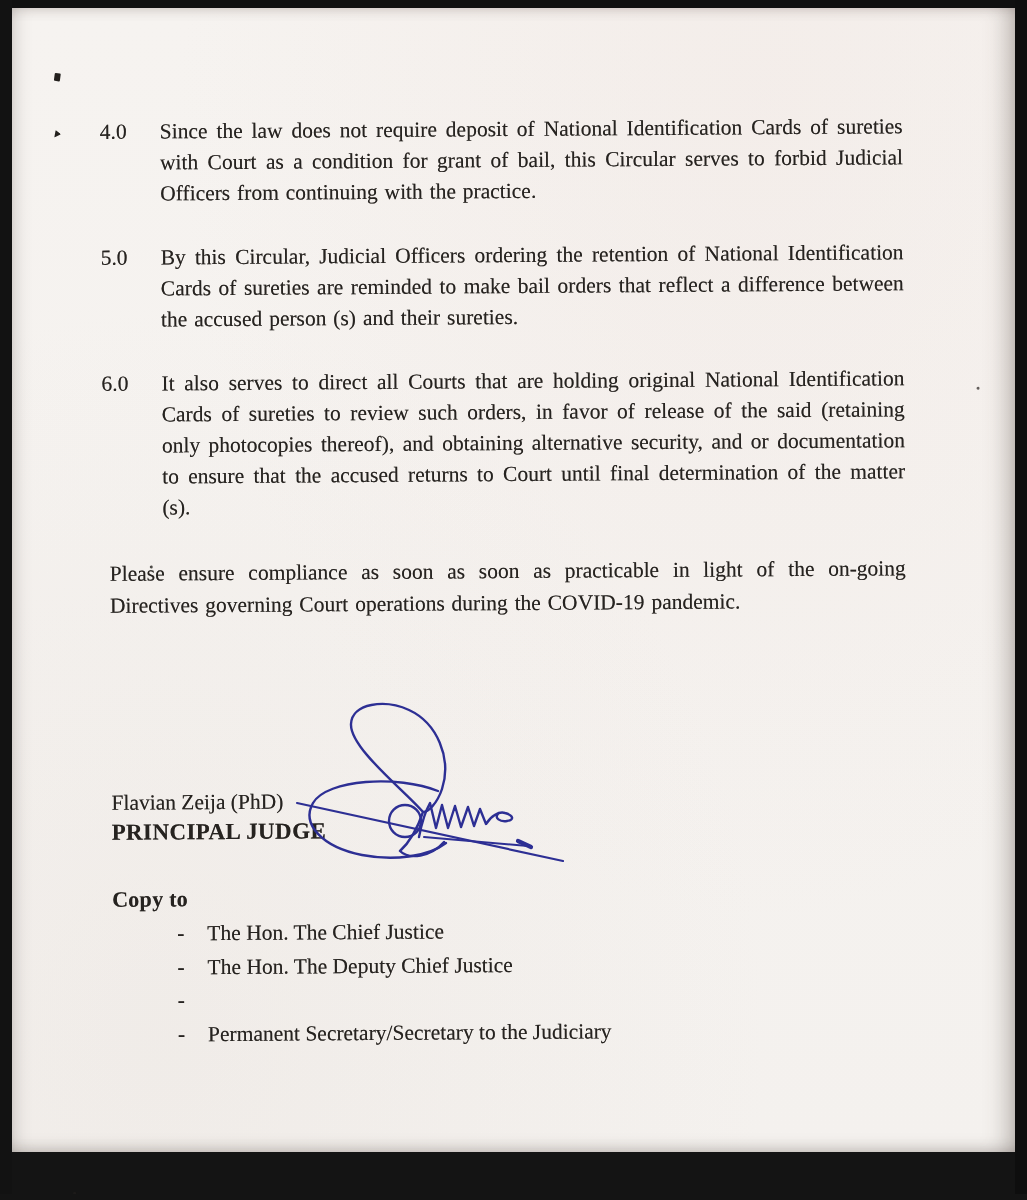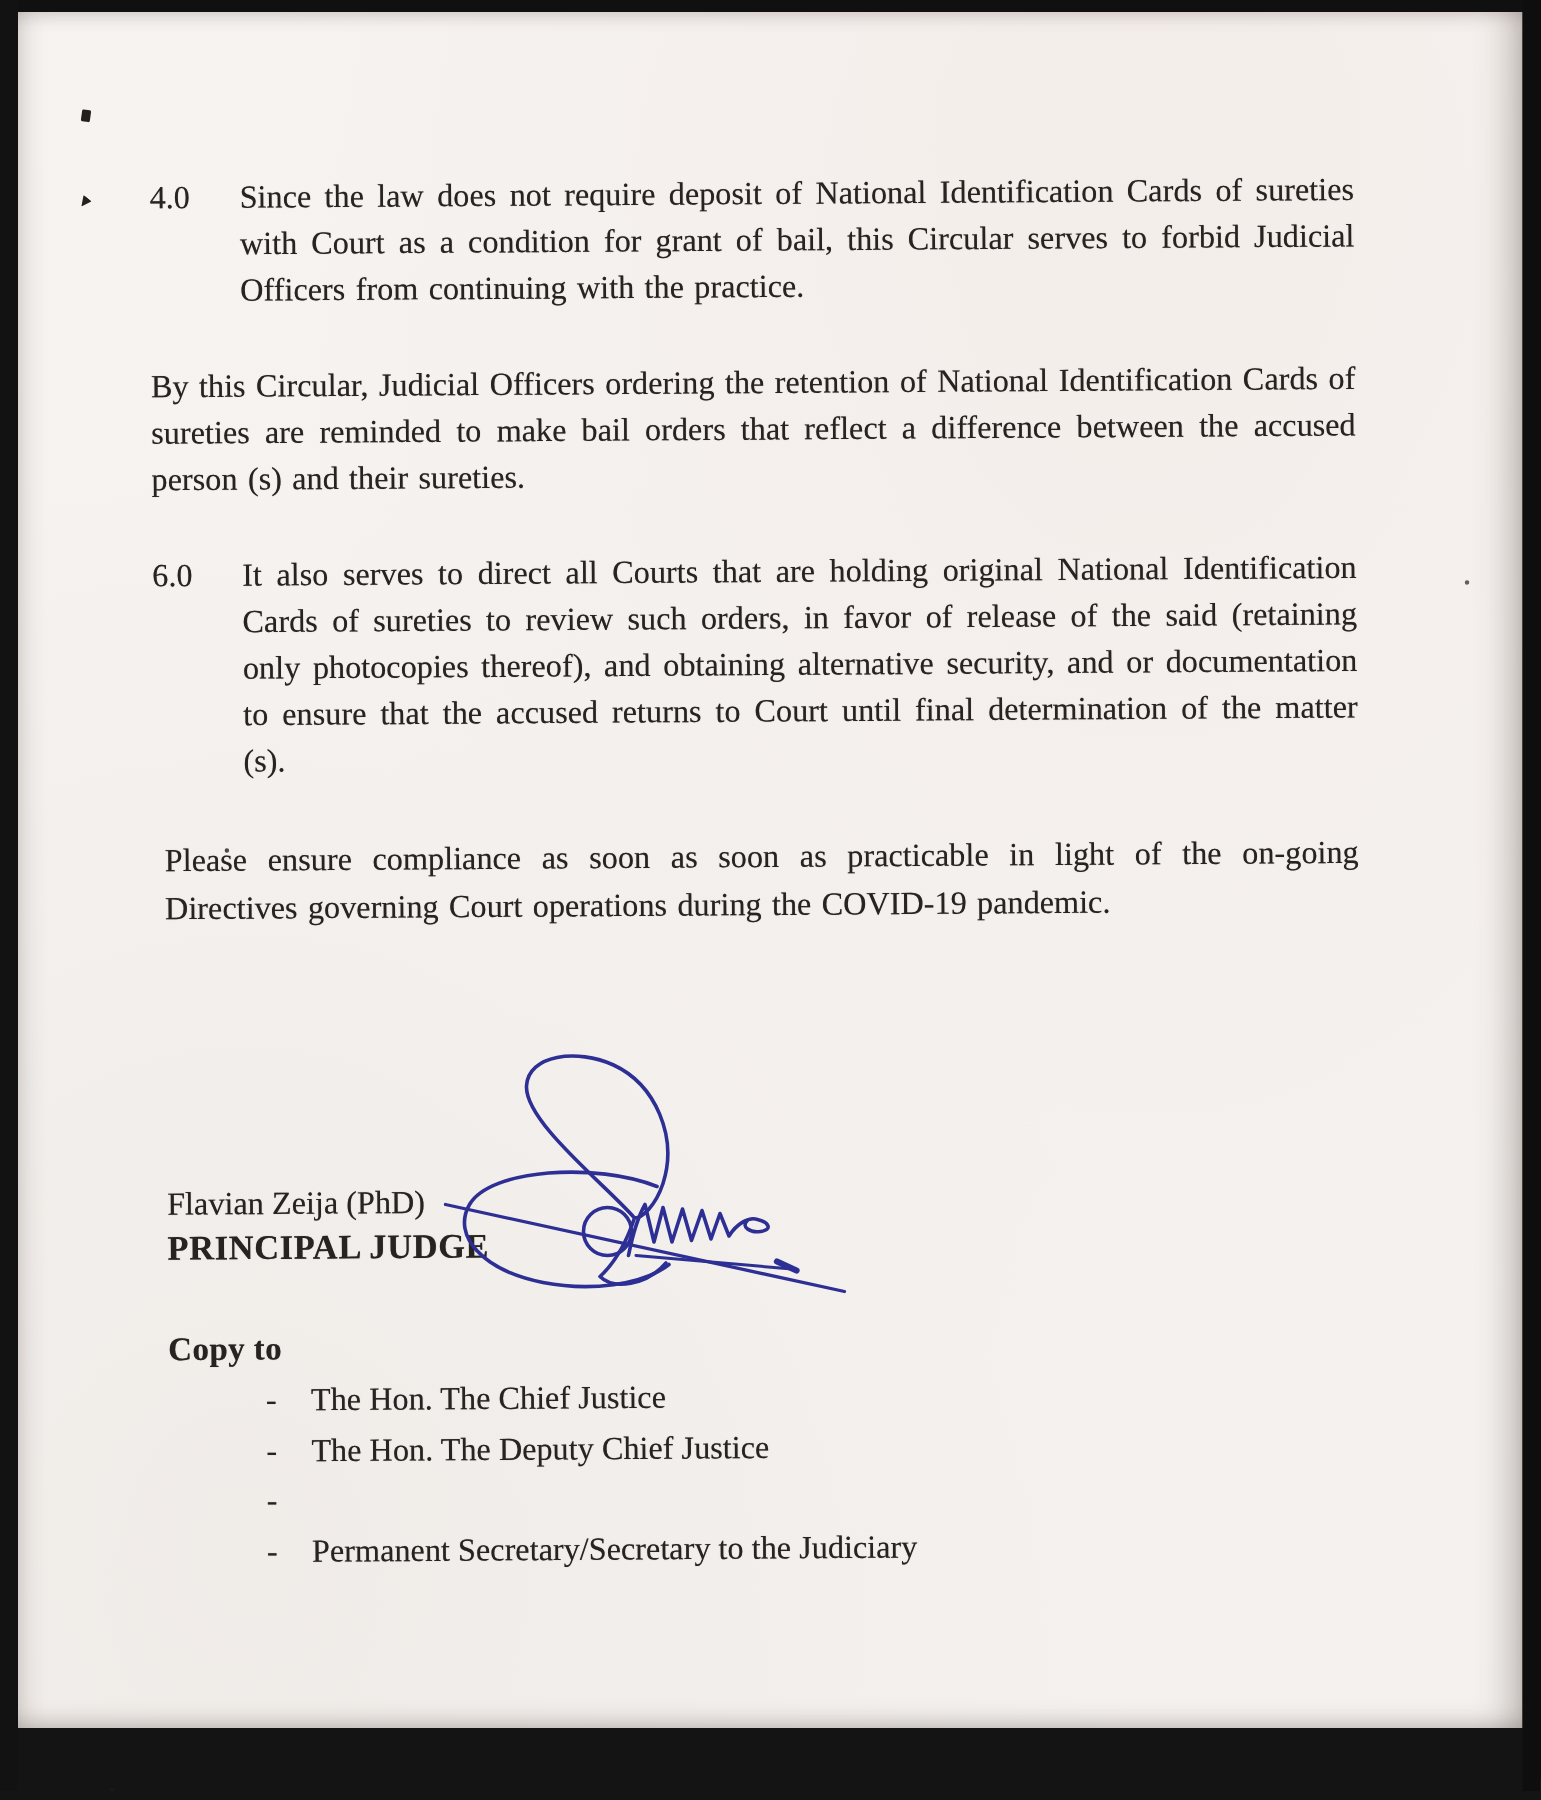--- a/index.html
+++ b/index.html
@@ -69,20 +69,21 @@
 
   <div class="paper">
     <div class="content">
 
       <div class="sections">
         <div class="section">
           <div class="sec-num">4.0</div>
           <div class="sec-text">Since the law does not require deposit of National Identification Cards of sureties with Court as a condition for grant of bail, this Circular serves to forbid Judicial Officers from continuing with the practice.</div>
         </div>
         <div class="section">
+          <div class="sec-num">5.0</div>
           <div class="sec-text">By this Circular, Judicial Officers ordering the retention of National Identification Cards of sureties are reminded to make bail orders that reflect a difference between the accused person (s) and their sureties.</div>
         </div>
         <div class="section">
           <div class="sec-num">6.0</div>
           <div class="sec-text">It also serves to direct all Courts that are holding original National Identification Cards of sureties to review such orders, in favor of release of the said (retaining only photocopies thereof), and obtaining alternative security, and or documentation to ensure that the accused returns to Court until final determination of the matter (s).</div>
         </div>
       </div>
 
       <div class="closing">Please ensure compliance as soon as soon as practicable in light of the on-going Directives governing Court operations during the COVID-19 pandemic.</div>
 

